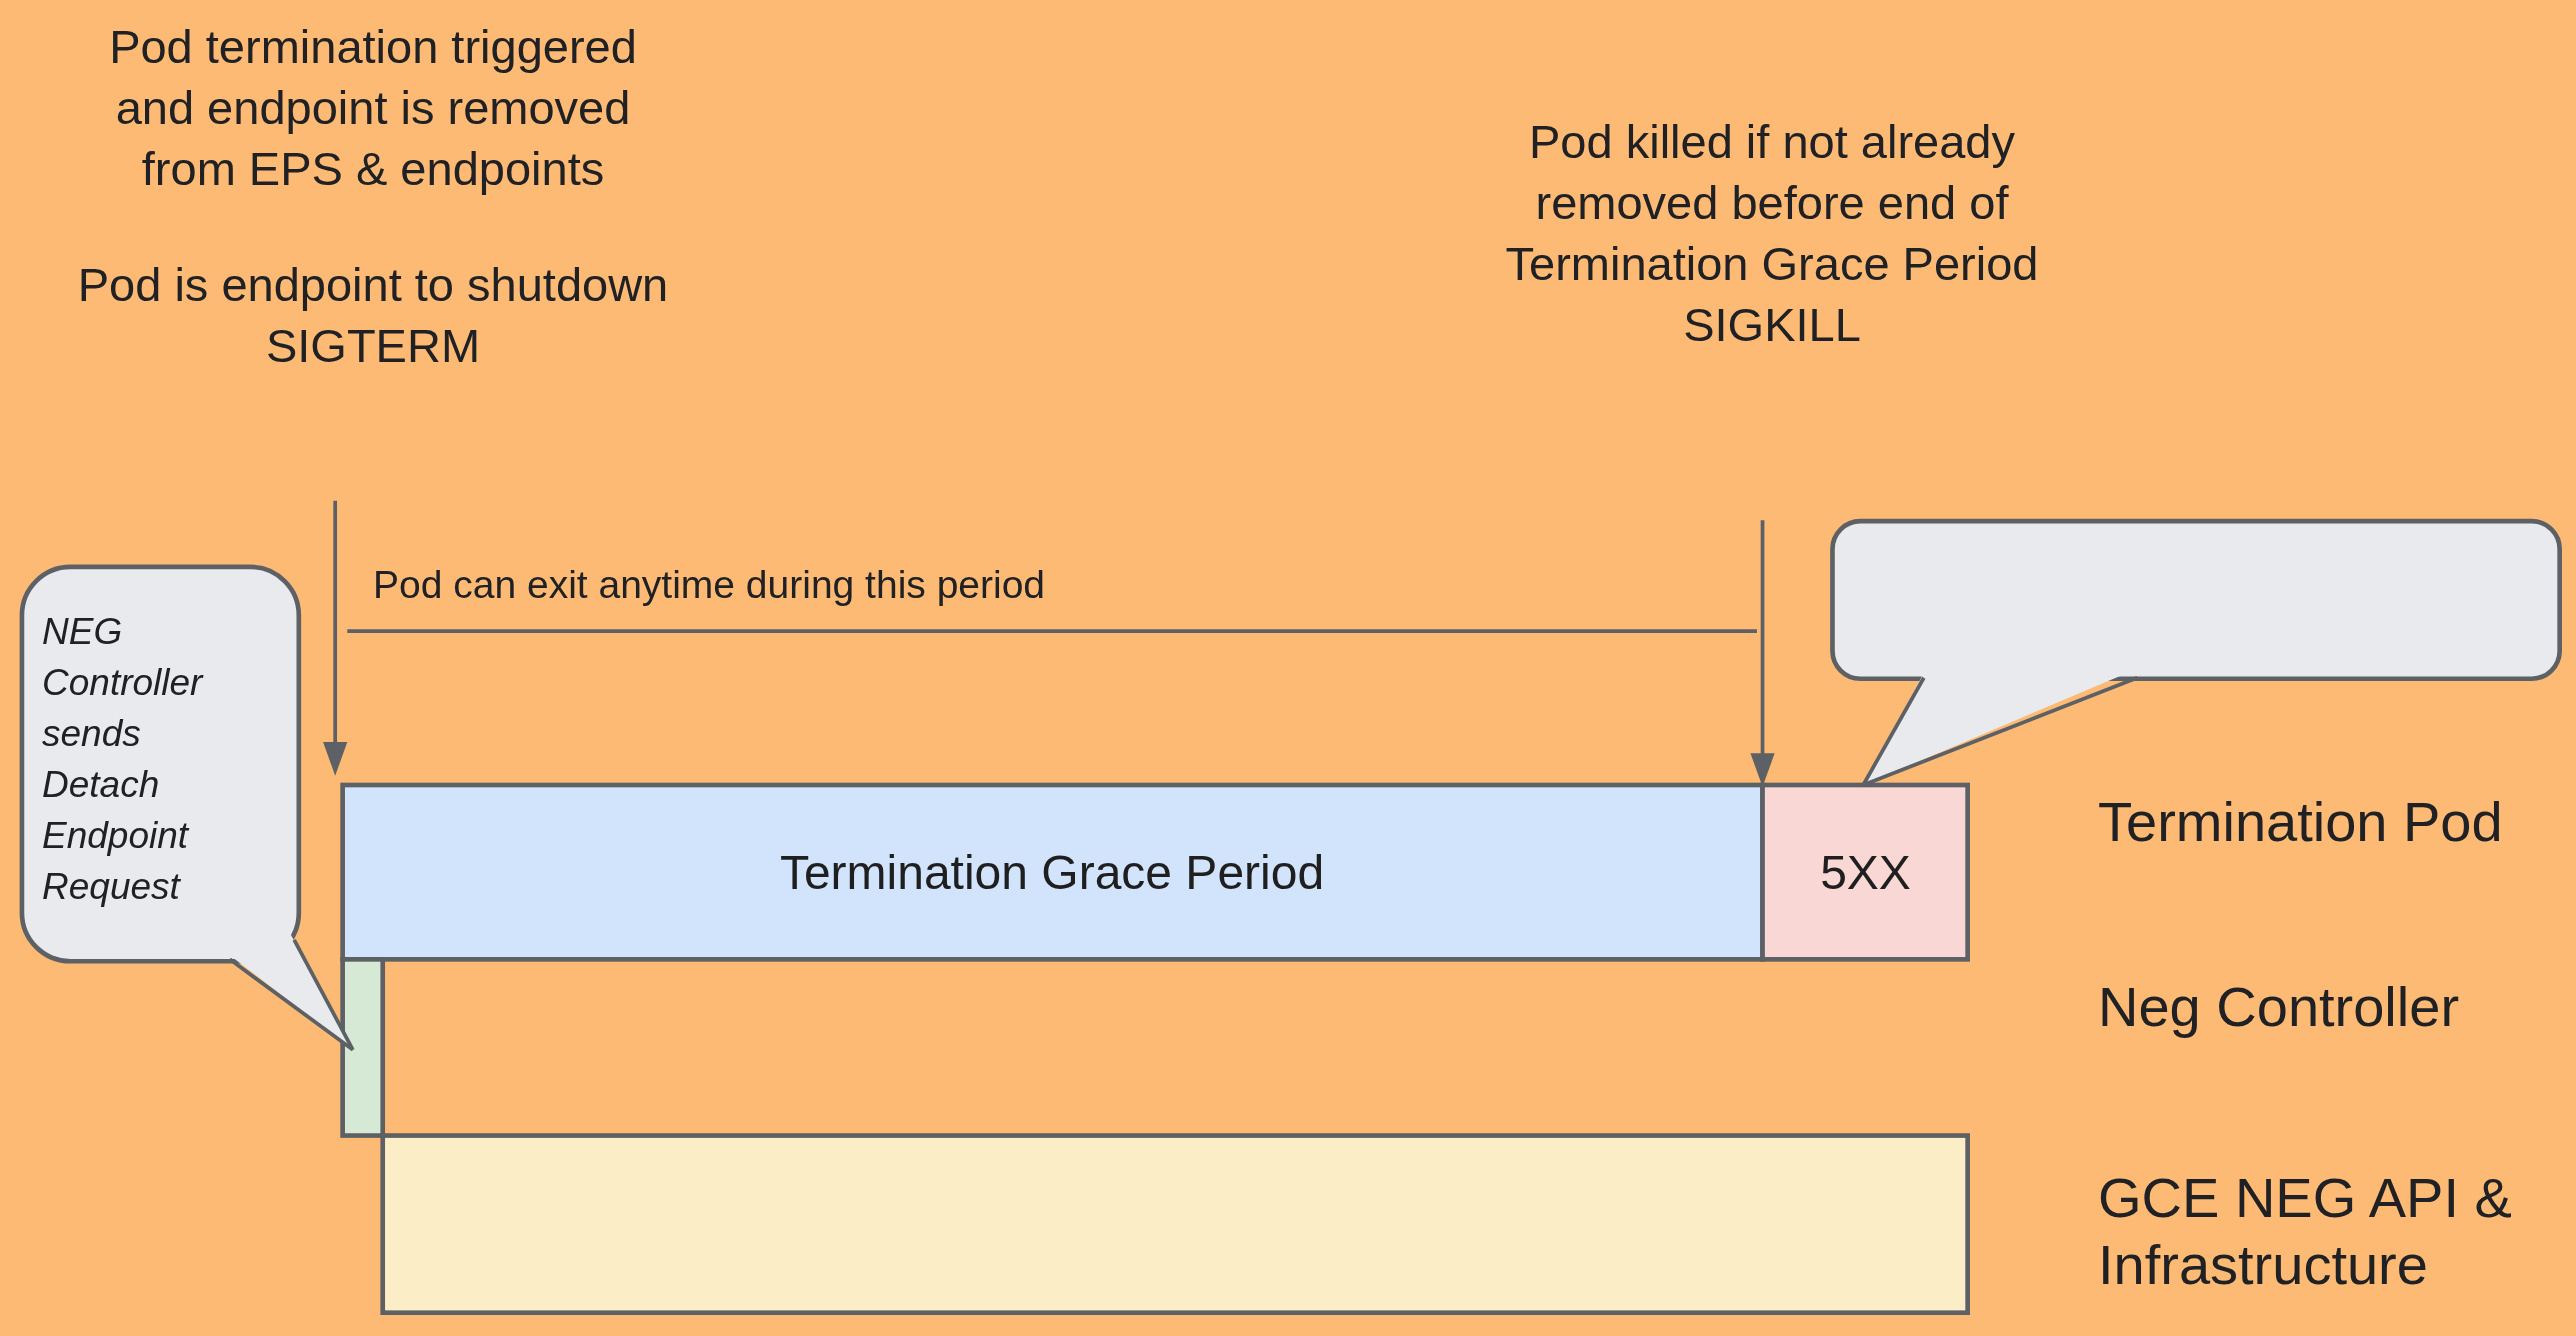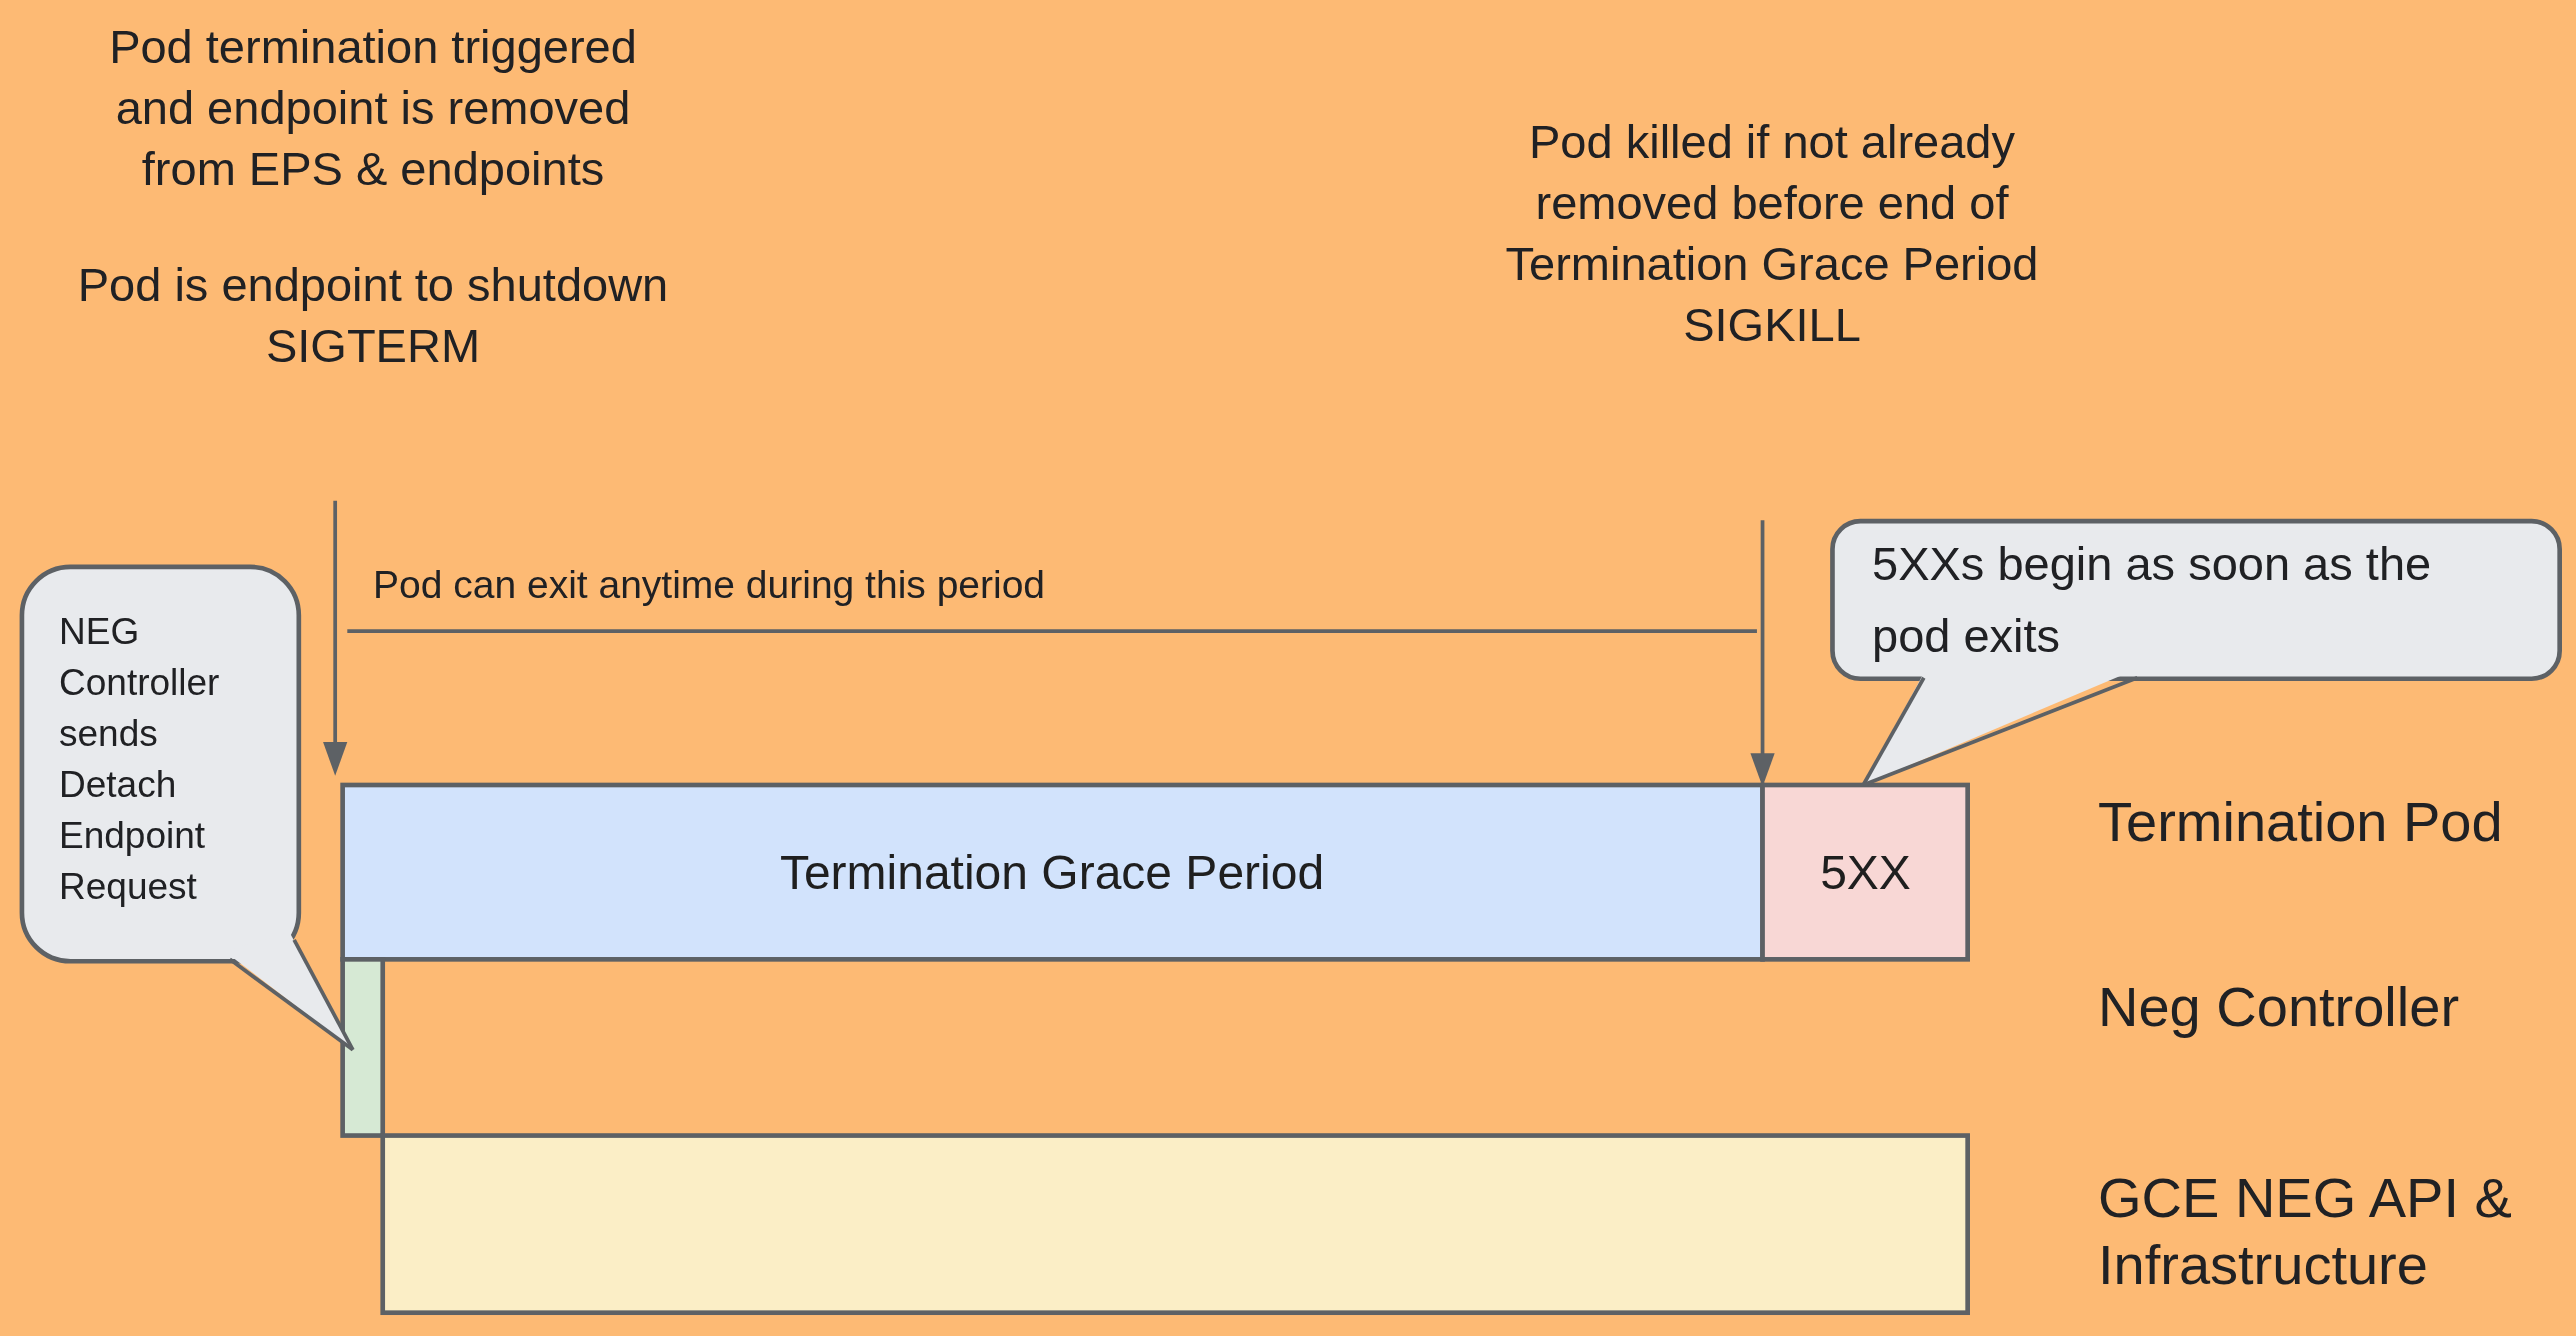--- a/index.html
+++ b/index.html
@@ -16,21 +16,21 @@
   .txt{position:absolute;white-space:pre-line;color:#202124;}
   .ann{font-size:47px;line-height:61px;text-align:center;}
   .ann-left{left:37px;width:672px;}
   .ann-right{left:1436px;width:672px;top:111px;}
   .period-note{left:373px;width:1358px;top:561px;font-size:39px;line-height:47px;text-align:left;}
   .bar-label{
     position:absolute;display:flex;align-items:center;justify-content:center;
     font-size:48px;color:#1f1f1f;text-align:center;
   }
   .lane-label{font-size:56px;line-height:67px;left:2098px;}
-  .callout-neg{left:59px;top:606px;width:233px;font-size:37px;line-height:51px;}
+  .callout-neg{left:42px;top:606px;width:233px;font-size:37px;line-height:51px;font-style:italic;}
   .callout-5xx{left:1872px;top:528px;width:662px;font-size:47px;line-height:72px;}
 </style>
 </head>
 <body>
 
 <div class="stage">
 
   <svg width="2576" height="1336" viewBox="0 0 2762 1433">
 
     <rect x="367" y="842" width="1523" height="187" fill="#d2e3fc" stroke="#5d6165" stroke-width="5"></rect>
@@ -84,22 +84,20 @@
   <div class="bar-label" style="left:1763px;top:785px;width:205px;height:174px">5XX</div>
 
 
   <div class="txt callout-neg">NEG
 Controller
 sends
 Detach
 Endpoint
 Request</div>
 
-  <div class="txt callout-5xx">5XXs begin as soon as the
-pod exits</div>
 
   <div class="txt lane-label" style="top:788px">Termination Pod</div>
 
   <div class="txt lane-label" style="top:973px">Neg Controller</div>
 
   <div class="txt lane-label" style="top:1164px">GCE NEG API &amp;
 Infrastructure</div>
 
 </div>
 

